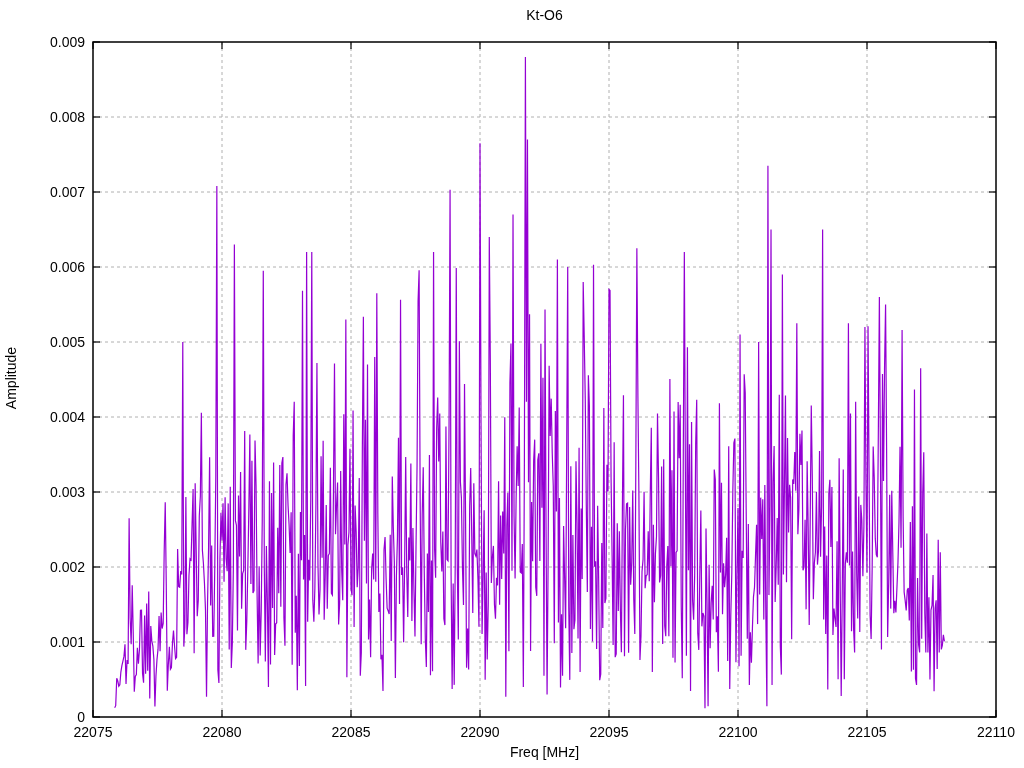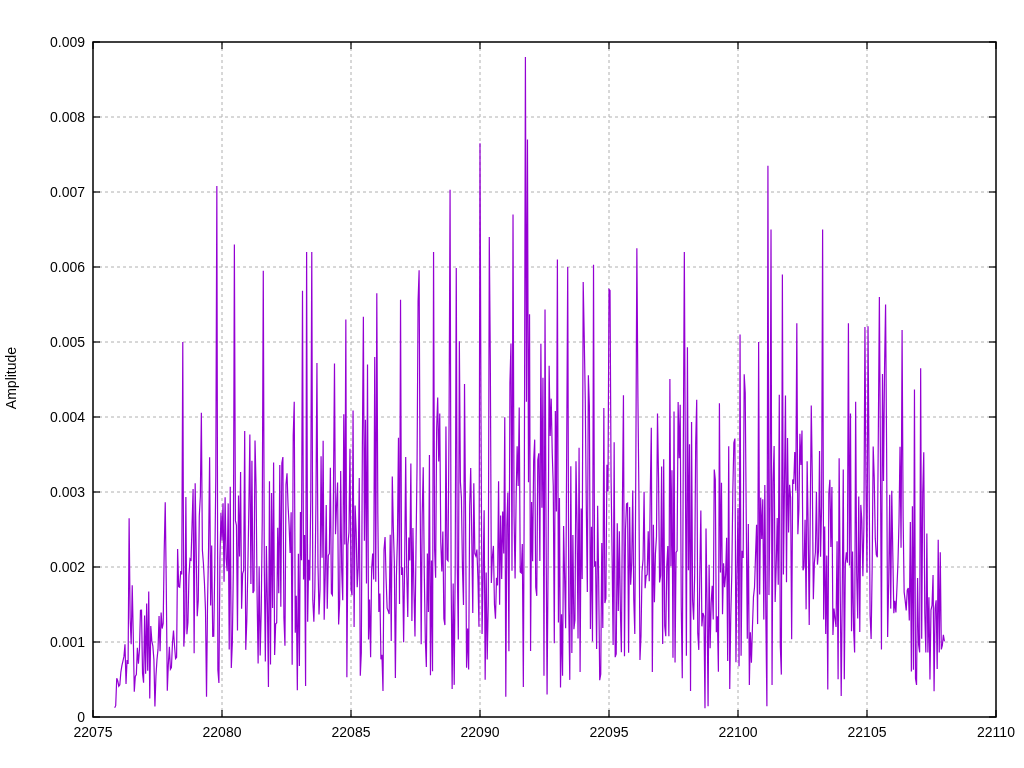--- a/index.html
+++ b/index.html
@@ -11,21 +11,23 @@
           font-size:14px;color:#000;}
   .ylabel{position:absolute;left:11px;top:378px;transform:translate(-50%,-50%) rotate(-90deg);
           font-size:14px;color:#000;white-space:nowrap;}
   svg{position:absolute;left:0;top:0;}
   svg text{font-family:"Liberation Sans", sans-serif;font-size:14px;fill:#000;}
 </style>
 </head>
 <body>
 
 <div id="page">
+  <div class="chart-title">Kt-O6</div>
   <div class="ylabel">Amplitude</div>
+  <div class="xlabel">Freq [MHz]</div>
 
   <svg id="chart" width="1024" height="768">
     <g id="grid">
         <line x1="222.0" y1="42" x2="222.0" y2="717" stroke="#b0b0b0" stroke-width="1" stroke-dasharray="3,3"></line>
         <line x1="351.0" y1="42" x2="351.0" y2="717" stroke="#b0b0b0" stroke-width="1" stroke-dasharray="3,3"></line>
         <line x1="480.0" y1="42" x2="480.0" y2="717" stroke="#b0b0b0" stroke-width="1" stroke-dasharray="3,3"></line>
         <line x1="609.0" y1="42" x2="609.0" y2="717" stroke="#b0b0b0" stroke-width="1" stroke-dasharray="3,3"></line>
         <line x1="738.0" y1="42" x2="738.0" y2="717" stroke="#b0b0b0" stroke-width="1" stroke-dasharray="3,3"></line>
         <line x1="867.0" y1="42" x2="867.0" y2="717" stroke="#b0b0b0" stroke-width="1" stroke-dasharray="3,3"></line>
         <line x1="93" y1="642.0" x2="996" y2="642.0" stroke="#b0b0b0" stroke-width="1" stroke-dasharray="3,3"></line>

